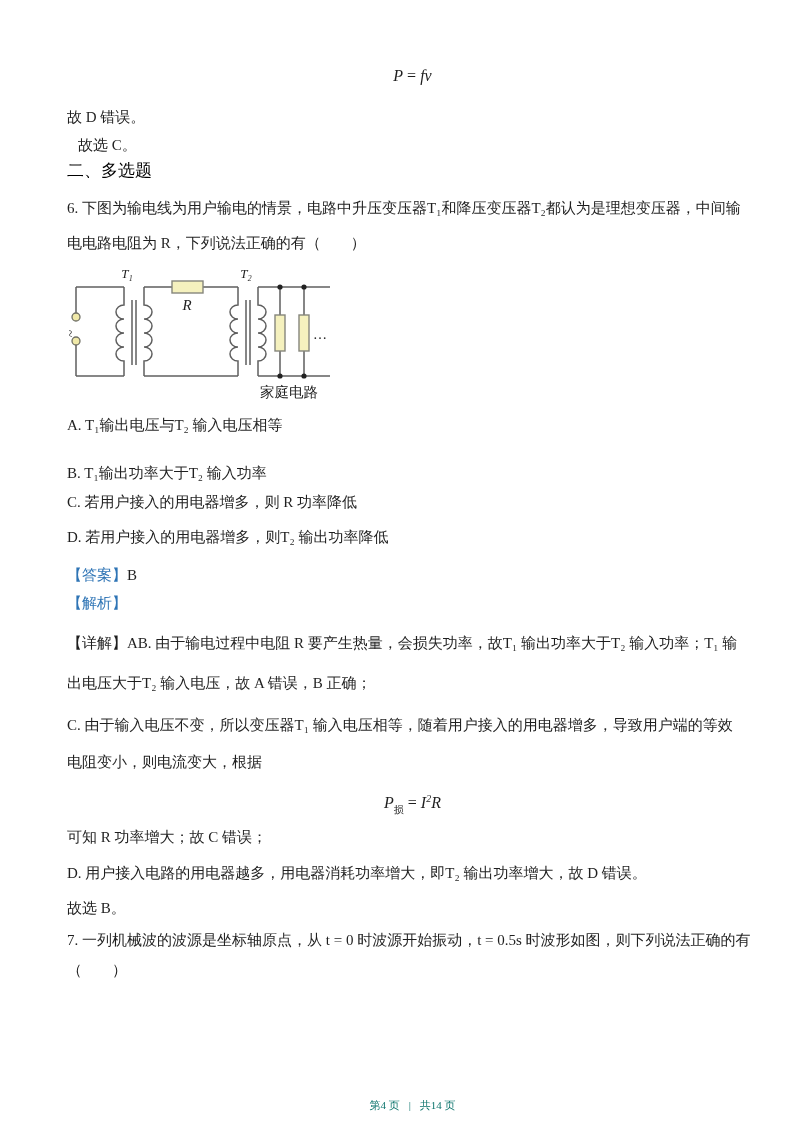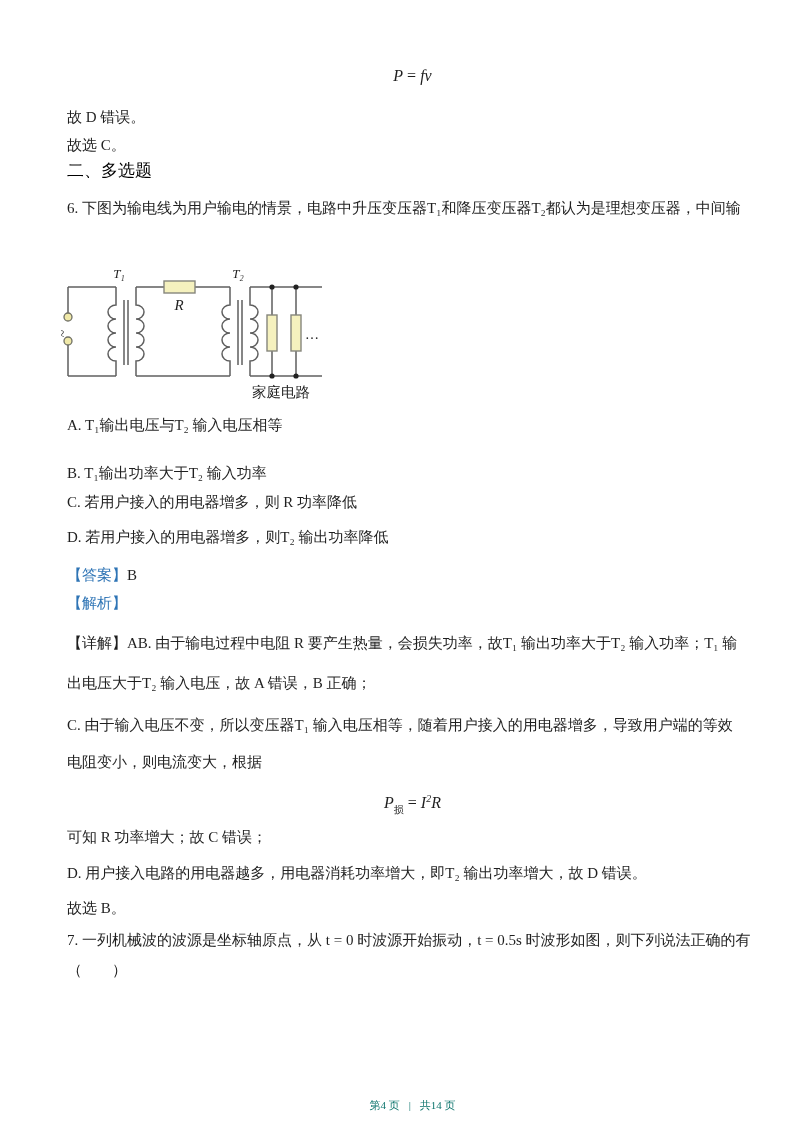--- a/index.html
+++ b/index.html
@@ -49,27 +49,28 @@
   }
 </style>
 </head>
 <body>
 
 <div id="page">
 
   <div class="line centered formula" style="top:66px;"><span>P</span><span class="rm"> = </span><span>fv</span></div>
 
   <div class="line" style="top:108px;">故 D 错误。</div>
-  <div class="line" style="top:136px;">故选 C。</div>
+  <div class="line" style="top:136px;margin-left:11px;">故选 C。</div>
 
   <div class="line section-header" style="top:161px;">二、多选题</div>
 
   <div class="line" style="top:199px;">6. 下图为输电线为用户输电的情景，电路中升压变压器T₁和降压变压器T₂都认为是理想变压器，中间输</div>
+  <div class="line" style="top:234px;">电电路电阻为 R，下列说法正确的有（　　）</div>
 
-  <div style="position:absolute;left:58px;top:264px;width:280px;height:140px;">
+  <div style="position:absolute;left:66px;top:264px;width:280px;height:140px;">
     <svg width="280" height="140" viewBox="0 0 280 140">
       <g stroke="#5f5f5f" stroke-width="1.5" fill="none">
 
         <path d="M10,23 H58"></path>
         <path d="M10,112 H58"></path>
         <path d="M10,23 V49 M10,81 V112"></path>
 
         <path d="M58,23 V41 a8,7 0 0 0 0,14 a8,7 0 0 0 0,14 a8,7 0 0 0 0,14 a8,7 0 0 0 0,14 V112"></path>
 
         <path d="M66,36 V101 M70,36 V101"></path>

